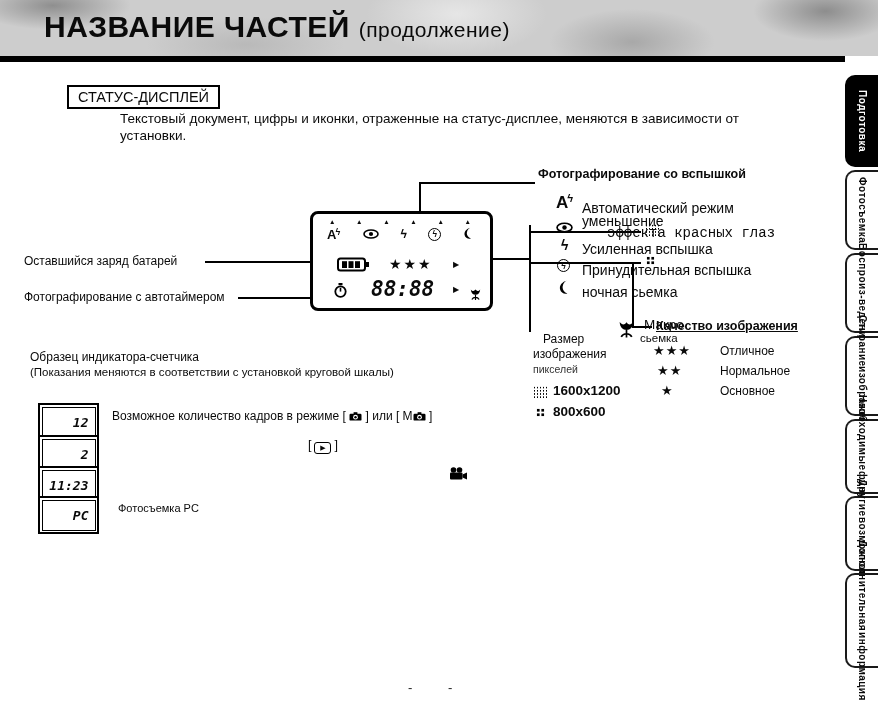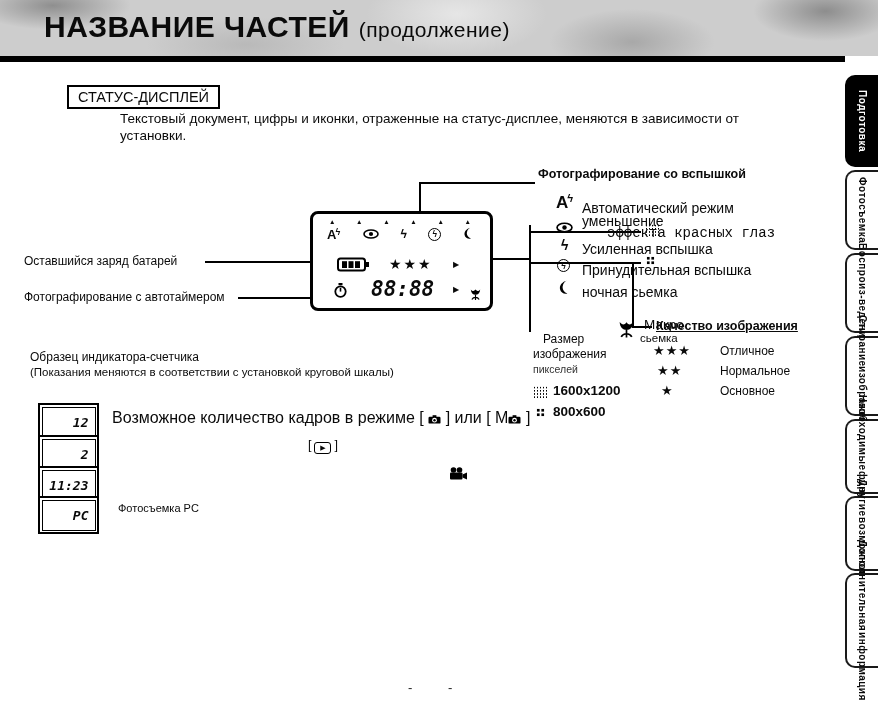--- a/index.html
+++ b/index.html
@@ -51,21 +51,21 @@
   .grid-big { width:15px; height:13px; background-image:radial-gradient(#000 38%, transparent 42%); background-size:3px 3.2px; }
   .grid-small { width:9px; height:9px; background-image:radial-gradient(#000 42%, transparent 46%); background-size:4.5px 4.5px; }
 
   
   .legend-label { font-size:14px; white-space:nowrap; }
 
   
   .lcd-box { position:absolute; left:38px; width:61px; height:38px; border:2px solid #000; padding:1.5px; background:#fff; }
   .lcd-inner { width:100%; height:100%; border:1px solid #000; display:flex; align-items:center; justify-content:flex-end; padding-right:6px; }
   .lcd-inner span { font-size:13px; }
-  .desc-10 { font-size:16px; white-space:nowrap; }
+  .desc-10 { font-size:12px; white-space:nowrap; }
   .play-box { display:inline-flex; border:1.5px solid #000; border-radius:3px; width:17px; height:12px; align-items:center; justify-content:center; font-size:7px; vertical-align:-1px; margin:0 3px; }
 
   
   .tab { position:absolute; left:845px; width:33px; border:2px solid #1a1a1a; border-right:none; border-radius:10px 0 0 10px; background:#fff;
     display:flex; align-items:center; justify-content:center; writing-mode:vertical-rl;
     font-size:10px; font-weight:bold; letter-spacing:0.5px; text-align:center; line-height:1.15; }
   .tab.active { background:#000; color:#fff; border-color:#000; }
   .tab span { display:block; }
 
   .footer-dashes { position:absolute; left:408px; top:680px; font-size:13px; white-space:pre; letter-spacing:2px; color:#222; }

